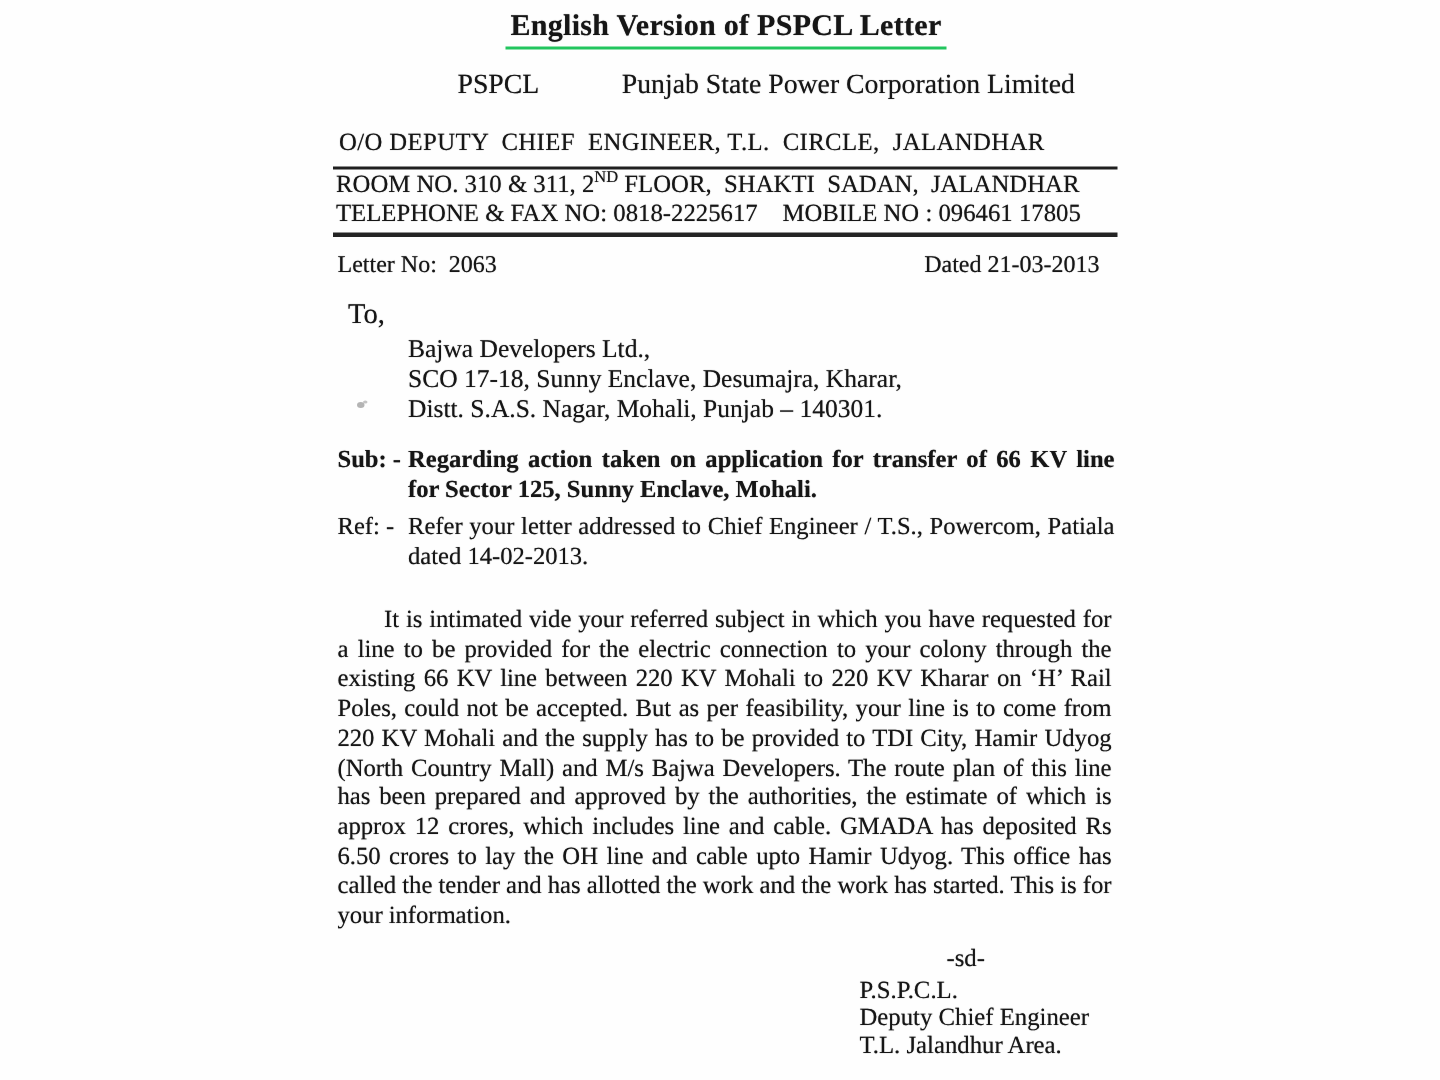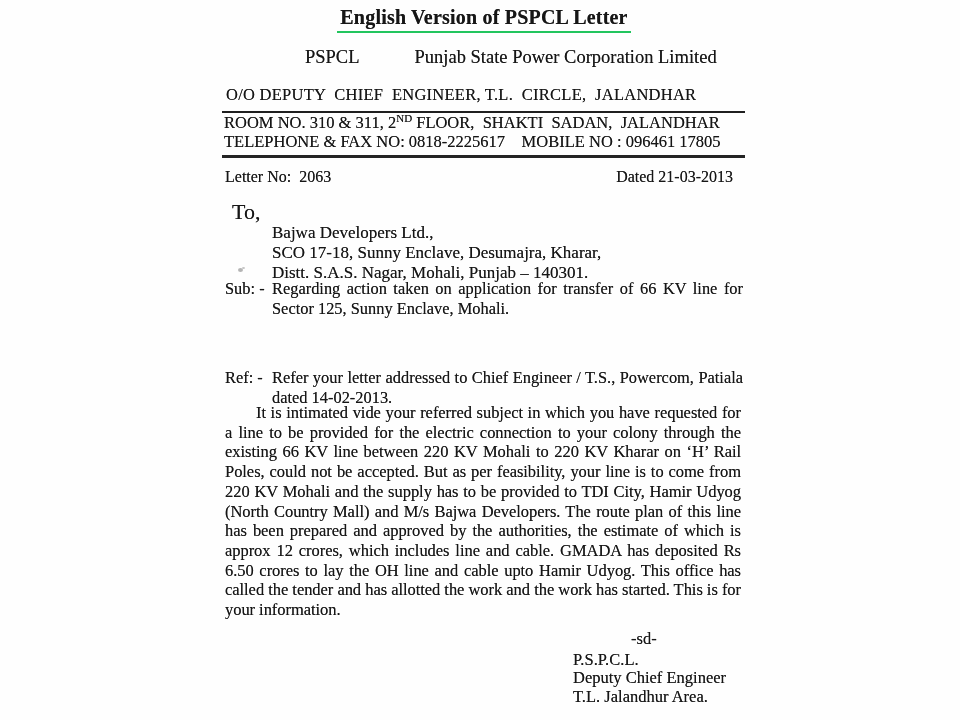--- a/index.html
+++ b/index.html
@@ -42,36 +42,36 @@
     border-bottom: 3.5px solid #242424;
     padding: 0 0 4px 2px;
   }
   .addr-line { font-size: 16.5px; line-height: 19px; }
   .sup-ord { font-size: 11px; vertical-align: super; line-height: 0; letter-spacing: 0; }
 
   
   .meta-row { position: absolute; top: 168px; left: 225px; width: 508px; display: flex; justify-content: space-between; font-size: 16px; }
 
   
-  .to-label { position: absolute; top: 199px; left: 232px; font-size: 22px; }
+  .to-label { position: absolute; top: 199px; left: 232px; font-size: 19px; }
   .recipient { position: absolute; top: 223px; left: 272px; font-size: 17px; line-height: 19.8px; }
   .recipient div { min-height: 19.8px; }
   .scan-dot {
     position: absolute; top: 268px; left: 238px;
     width: 5px; height: 4px; border-radius: 50%;
     background: rgba(90,90,90,0.45);
     box-shadow: 3px -2px 0 -1px rgba(90,90,90,0.35);
   }
 
   
   .hang-row { position: absolute; left: 225px; width: 518px; display: flex; font-size: 16.4px; line-height: 19.8px; }
   .hang-label { flex: 0 0 47px; }
   .hang-text { flex: 1 1 auto; text-align: justify; }
-  .sub-row { top: 279px; }
-  .ref-row { top: 368px; }
+  .sub-row { top: 296px; font-weight: bold; }
+  .ref-row { top: 341px; }
 
   
   .body-para {
     position: absolute; top: 403px; left: 225px; width: 516px;
     font-size: 16.5px; line-height: 19.7px;
     text-align: justify; text-indent: 31px;
     letter-spacing: -0.05px;
   }
 
   

